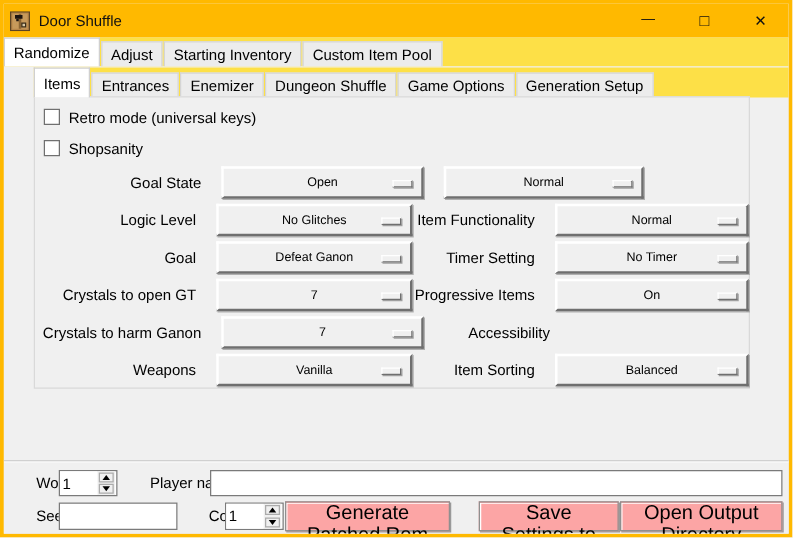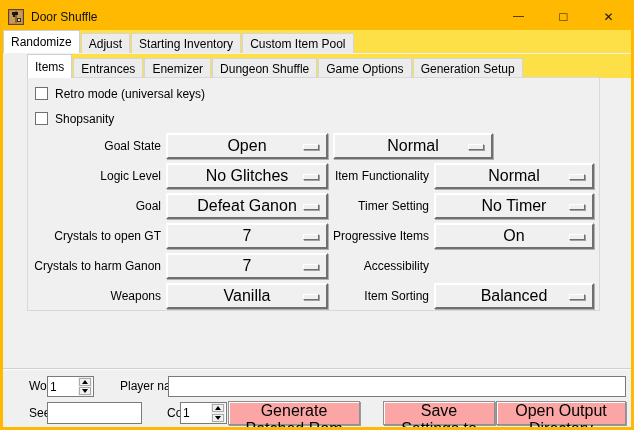--- a/index.html
+++ b/index.html
@@ -32,21 +32,21 @@
 
   .cbrow { position:absolute; left:7px; display:flex; align-items:flex-start; height:16px; cursor:default; }
   .cbrow.r1 { top:9px; } .cbrow.r2 { top:34px; }
   .cbbox { width:13px; height:13px; background:#fff; border:1px solid #707070; flex:0 0 auto; }
   .cblabel { margin-left:7px; }
 
   .optgrid { position:absolute; left:0; top:55px; right:0; }
   .optrow { display:flex; height:26px; margin-bottom:4px; }
   .olabel { width:133px; text-align:right; line-height:26px; padding-right:0; }
   .olabel.right { width:101px; }
-  .optbtn { position:relative; margin-left:5px; width:162px; height:26px; background:#f0f0f0; border:2px solid; border-color:#ffffff #6f6f6f #6f6f6f #ffffff; box-shadow:1px 1px 0 #b0b0b0; display:flex; align-items:center; font-family:inherit; font-size:16px; cursor:default; }
+  .optbtn { position:relative; margin-left:16px; width:162px; height:26px; background:#f0f0f0; border:2px solid; border-color:#ffffff #6f6f6f #6f6f6f #ffffff; box-shadow:1px 1px 0 #b0b0b0; display:flex; align-items:center; font-family:inherit; font-size:10px; cursor:default; }
   .optbtn.rcol { width:160px; }
   .optval { flex:1; text-align:center; }
   .ind { position:absolute; right:7px; top:50%; margin-top:-2px; width:16px; height:6px; background:#f0f0f0; border:1px solid; border-color:#ffffff #6f6f6f #6f6f6f #ffffff; box-shadow:1px 1px 0 #9f9f9f; }
 
   
   .bottom { position:absolute; left:0; right:0; top:365px; bottom:0; background:#f0f0f0; border-top:1px solid #d0d0d0; box-shadow:inset 0 1px 0 #fbfbfb; }
   .blabel { position:absolute; line-height:22px;margin-left:21px; }
   .entry { position:absolute; height:21px; background:#fff; border:1px solid #7a7a7a; font-family:inherit; font-size:12px; padding:0 3px; }
   .spin { position:absolute; height:21px; display:flex; background:#fff; border:1px solid #7a7a7a; }
   .spin input { width:30px; border:none; outline:none; font-family:inherit; font-size:12px; padding:0 2px; background:#fff; }

